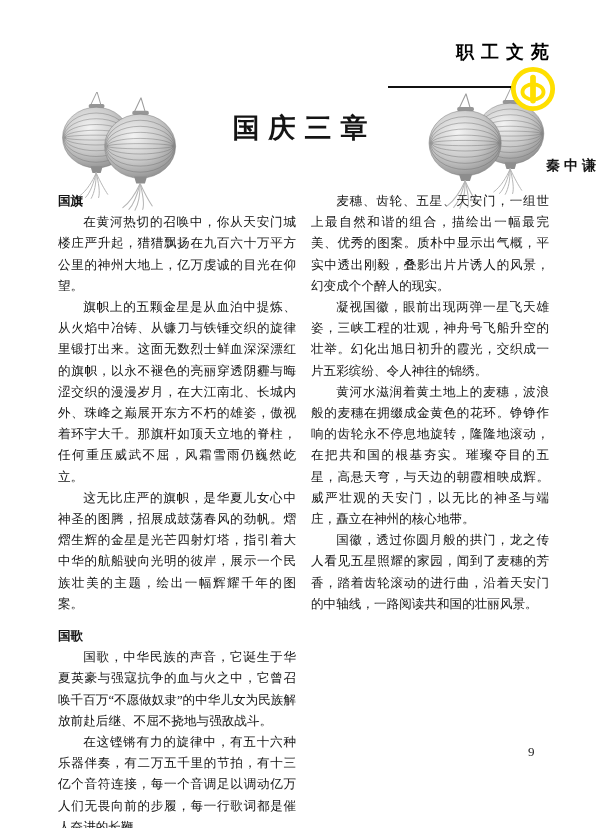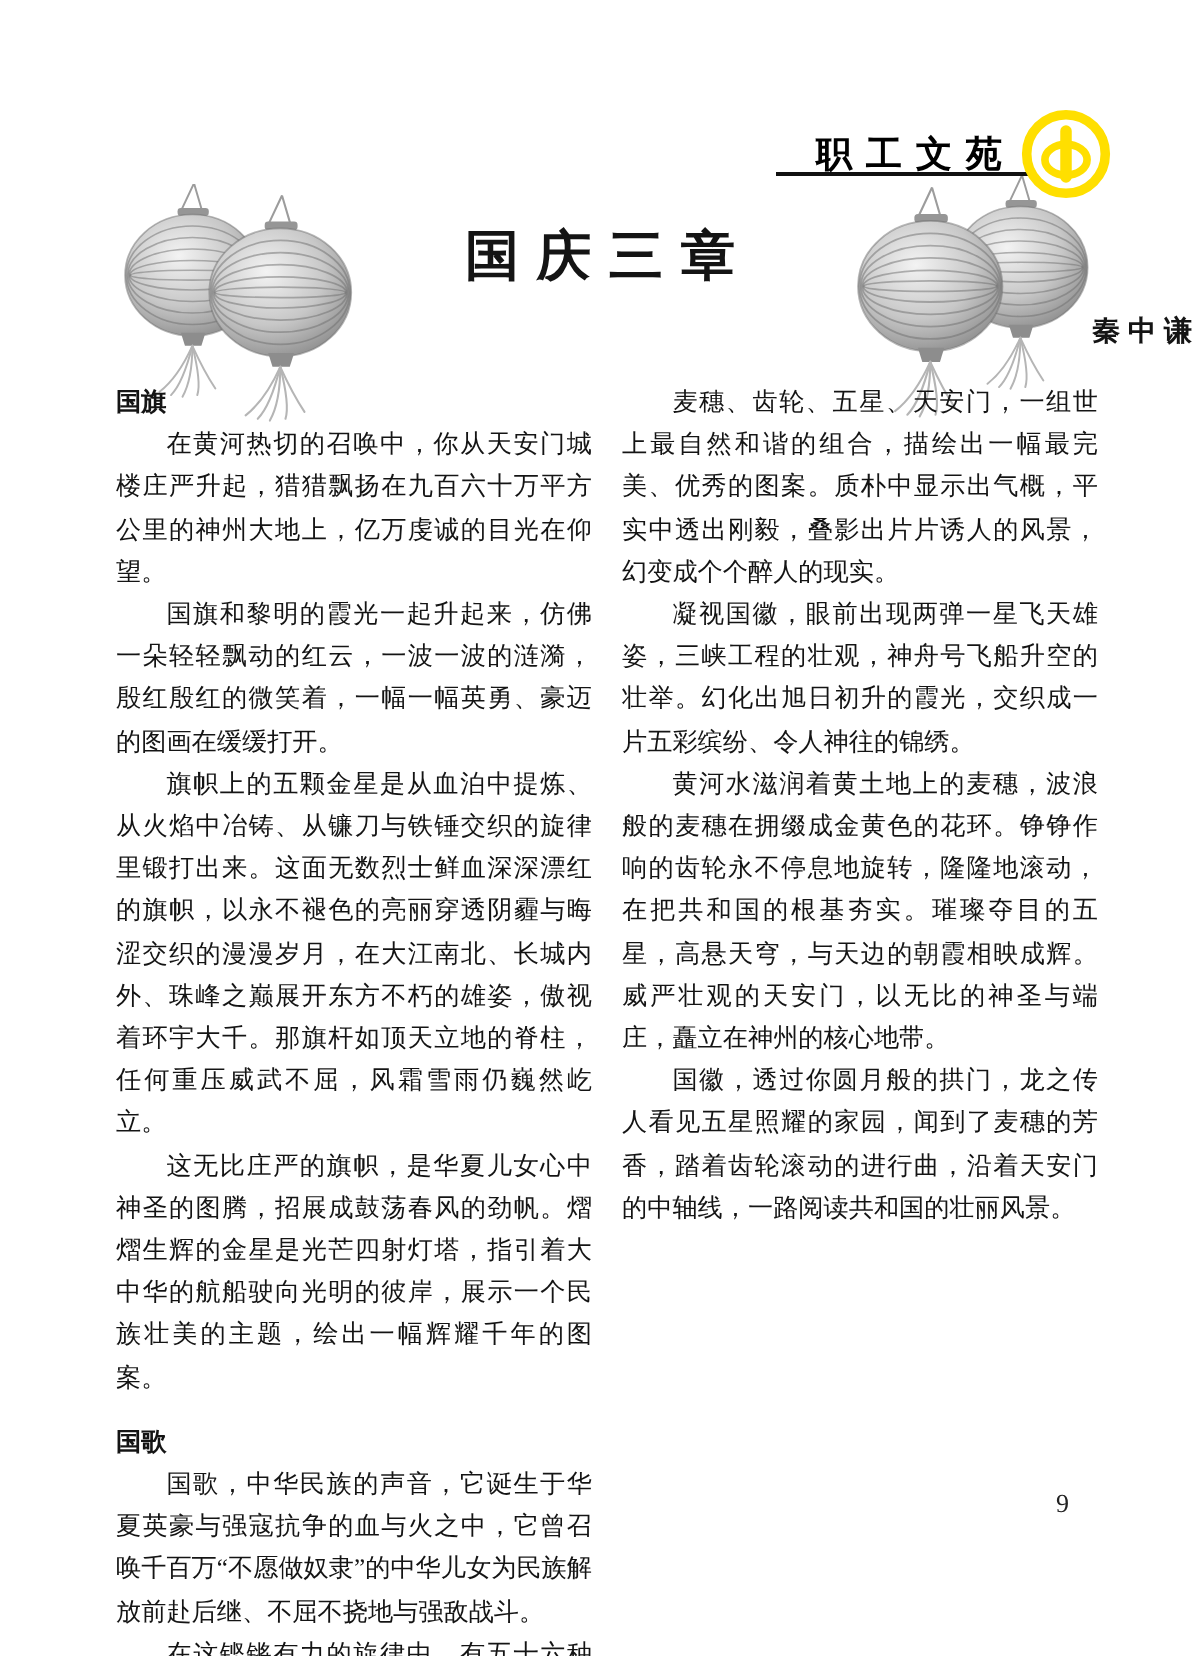--- a/index.html
+++ b/index.html
@@ -9,22 +9,22 @@
     margin: 0 auto;
     background: #ffffff;
     font-family: "Liberation Serif", serif;
     color: #141414;
     overflow: hidden;
     box-shadow: 0 0 4px rgba(0,0,0,.25);
   }
 
   
   .header {
-    position: absolute; top: 54px; right: 44px;
-    display: flex; align-items: center; gap: 2px; z-index: 4;
+    position: absolute; top: 40px; right: 44px;
+    display: flex; align-items: flex-end; gap: 2px; z-index: 4; flex-direction: column;
   }
   .header-label {
     font-family: "Liberation Sans", sans-serif;
     font-size: 18px; font-weight: bold; color: #000;
     letter-spacing: 7px; white-space: nowrap;
   }
   .logo { width: 46px; height: 46px; display: block; }
   .header-rule {
     position: absolute; top: 86px; right: 48px;
     width: 164px; height: 2px; background: #111; z-index: 3;
@@ -124,21 +124,20 @@
     <use href="#lantern" x="6" y="4" width="108" height="118"></use>
   </svg>
 
   <div class="title">国庆三章</div>
   <div class="author">秦中谦</div>
 
   <div class="body">
     <div class="column">
         <div class="heading">国旗</div>
         <div class="para">在黄河热切的召唤中，你从天安门城楼庄严升起，猎猎飘扬在九百六十万平方公里的神州大地上，亿万虔诚的目光在仰望。</div>
-        <div class="para">国旗和黎明的霞光一起升起来，仿佛一朵轻轻飘动的红云，一波一波的涟漪，殷红殷红的微笑着，一幅一幅英勇、豪迈的图画在缓缓打开。</div>
         <div class="para">旗帜上的五颗金星是从血泊中提炼、从火焰中冶铸、从镰刀与铁锤交织的旋律里锻打出来。这面无数烈士鲜血深深漂红的旗帜，以永不褪色的亮丽穿透阴霾与晦涩交织的漫漫岁月，在大江南北、长城内外、珠峰之巅展开东方不朽的雄姿，傲视着环宇大千。那旗杆如顶天立地的脊柱，任何重压威武不屈，风霜雪雨仍巍然屹立。</div>
         <div class="para">这无比庄严的旗帜，是华夏儿女心中神圣的图腾，招展成鼓荡春风的劲帆。熠熠生辉的金星是光芒四射灯塔，指引着大中华的航船驶向光明的彼岸，展示一个民族壮美的主题，绘出一幅辉耀千年的图案。</div>
         <div class="heading">国歌</div>
         <div class="para">国歌，中华民族的声音，它诞生于华夏英豪与强寇抗争的血与火之中，它曾召唤千百万“不愿做奴隶”的中华儿女为民族解放前赴后继、不屈不挠地与强敌战斗。</div>
         <div class="para">在这铿锵有力的旋律中，有五十六种乐器伴奏，有二万五千里的节拍，有十三亿个音符连接，每一个音调足以调动亿万人们无畏向前的步履，每一行歌词都是催人奋进的长鞭。</div>
       </div>
     <div class="column">
         <div class="para">麦穗、齿轮、五星、天安门，一组世上最自然和谐的组合，描绘出一幅最完美、优秀的图案。质朴中显示出气概，平实中透出刚毅，叠影出片片诱人的风景，幻变成个个醉人的现实。</div>
         <div class="para">凝视国徽，眼前出现两弹一星飞天雄姿，三峡工程的壮观，神舟号飞船升空的壮举。幻化出旭日初升的霞光，交织成一片五彩缤纷、令人神往的锦绣。</div>
         <div class="para">黄河水滋润着黄土地上的麦穗，波浪般的麦穗在拥缀成金黄色的花环。铮铮作响的齿轮永不停息地旋转，隆隆地滚动，在把共和国的根基夯实。璀璨夺目的五星，高悬天穹，与天边的朝霞相映成辉。威严壮观的天安门，以无比的神圣与端庄，矗立在神州的核心地带。</div>

